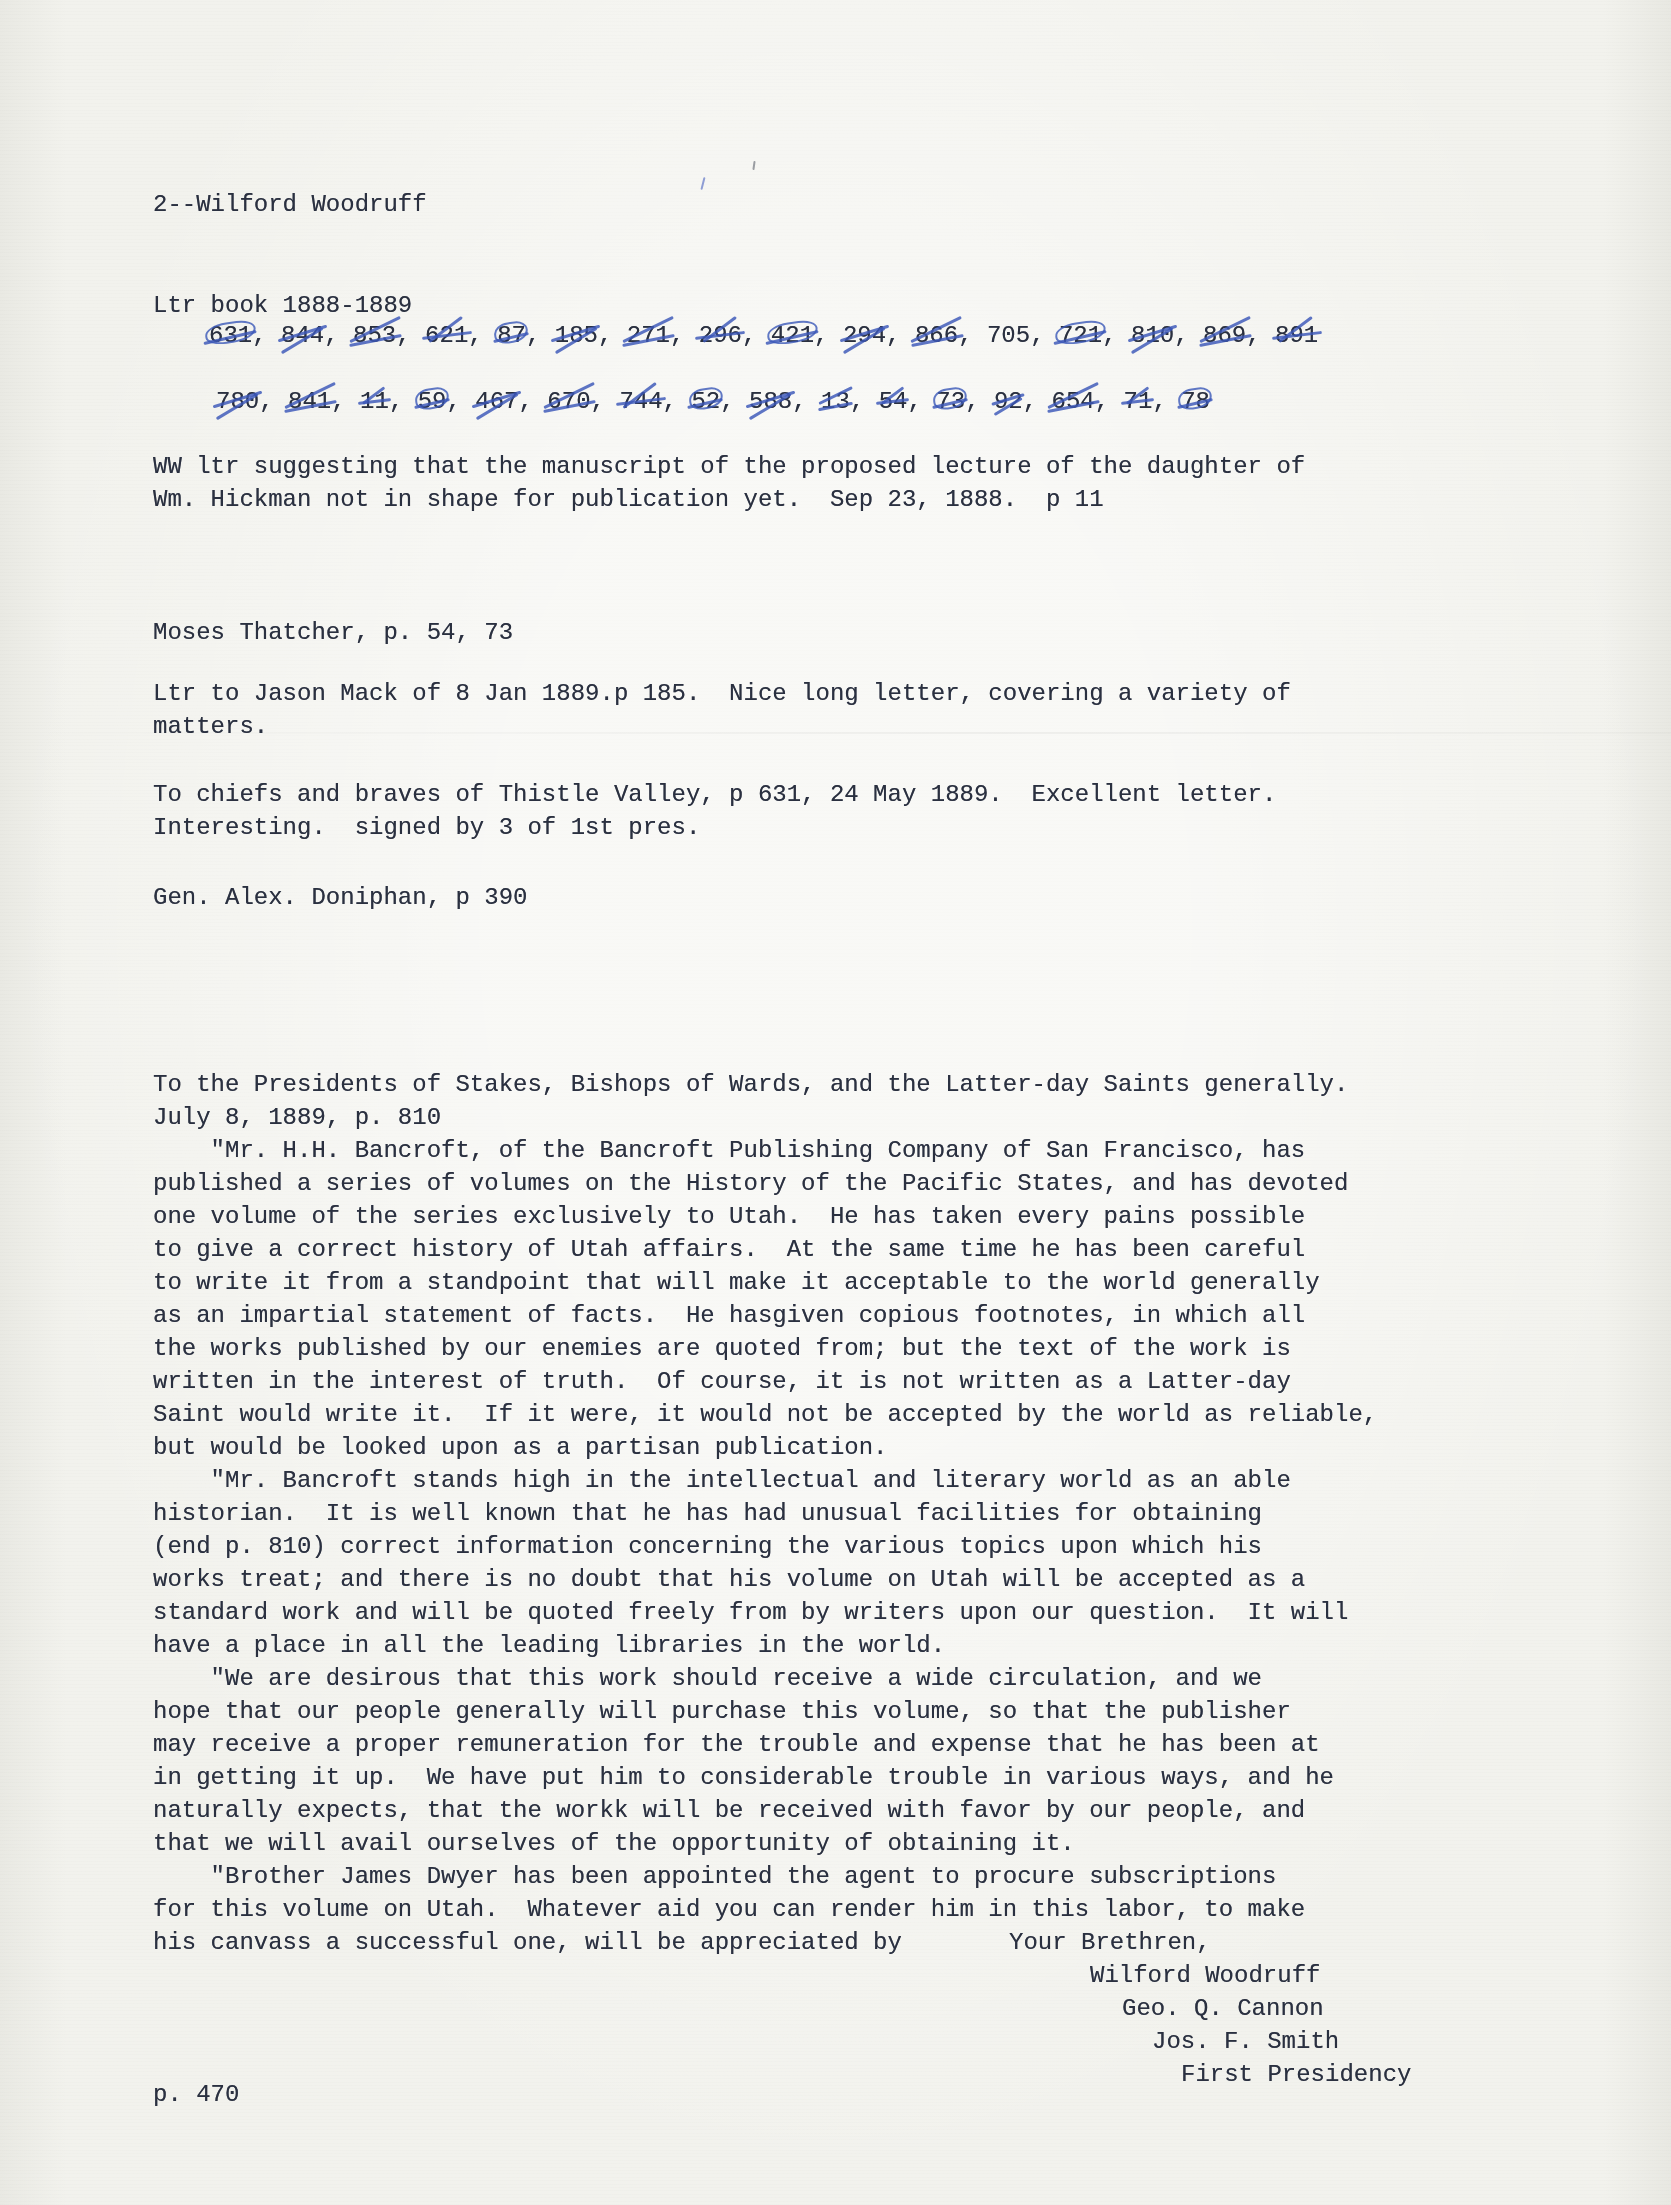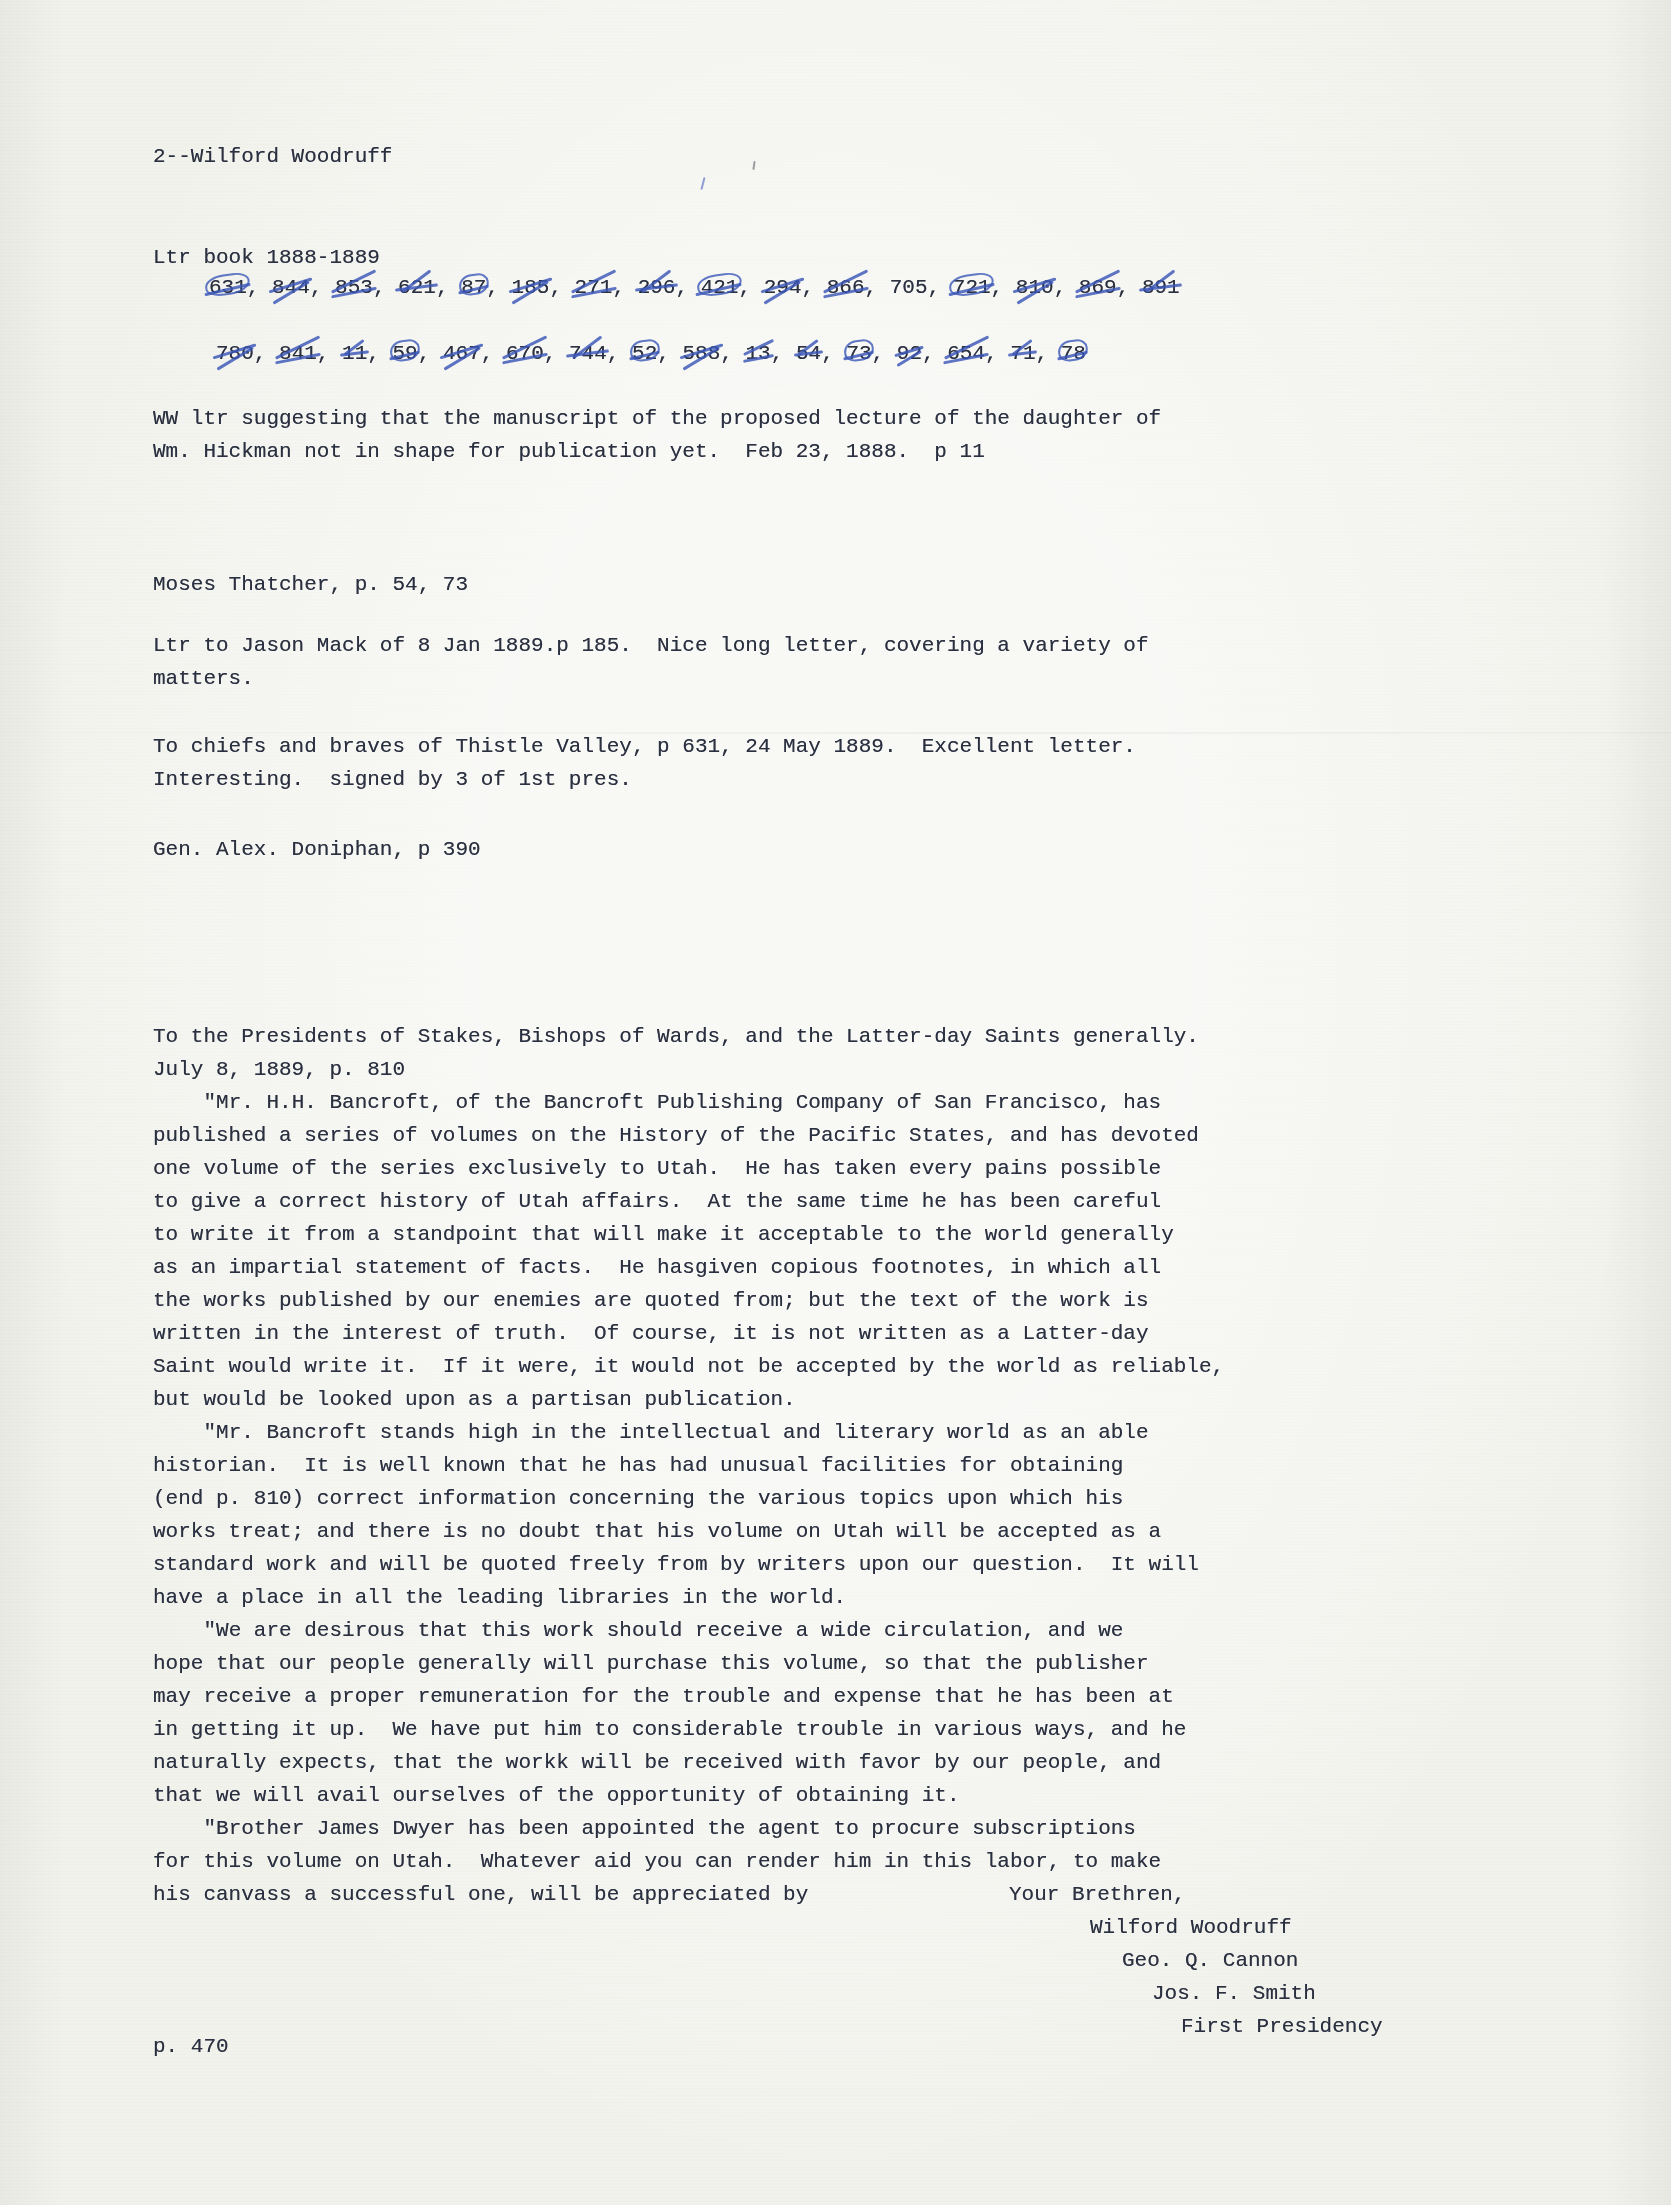--- a/index.html
+++ b/index.html
@@ -11,25 +11,26 @@
       repeating-linear-gradient(0deg, rgba(90,90,80,0.015) 0 1px, rgba(0,0,0,0) 1px 3.4px),
       linear-gradient(90deg, #e9e9e3 0%, #f2f2ed 4%, #f2f2ed 96%, #e8e8e2 100%),
       #f1f1ec;
     overflow:hidden;
     font-family:"Liberation Mono","DejaVu Sans Mono",monospace;
   }
   .t{
     position:absolute;
     left:153px;
     width:1467px;
-    font-size:21px;
+    font-size:24px;
     line-height:33px;
     color:#2a3040;
     white-space:pre-wrap;
     text-shadow:0 0 0.6px rgba(42,48,64,0.55);
+    margin-top:48px;
   }
   .header{top:140px;}
   .lb-title{top:241px;}
   .numrow{white-space:pre;}
   .row1{top:271px;left:209px;}
   .row2{top:337px;left:216px;}
   .n0{top:402px;}
   .n1{top:506px;}
   .n2{top:568px;}
   .n3{top:629px;}
@@ -84,21 +85,21 @@
   <div class="speck speck-blue"></div>
   <div class="speck speck-dark"></div>
 
   <div class="t header">2--Wilford Woodruff</div>
 
   <div class="t lb-title">Ltr book 1888-1889</div>
   <div class="t numrow row1"><span class="num crossed v0">631</span>, <span class="num crossed v1">844</span>, <span class="num crossed v2">853</span>, <span class="num crossed v3">621</span>, <span class="num crossed v0">87</span>, <span class="num crossed v1">185</span>, <span class="num crossed v2">271</span>, <span class="num crossed v3">296</span>, <span class="num crossed v0">421</span>, <span class="num crossed v1">294</span>, <span class="num crossed v2">866</span>, <span class="num">705</span>, <span class="num crossed v0">721</span>, <span class="num crossed v1">810</span>, <span class="num crossed v2">869</span>, <span class="num crossed v3">891</span></div>
   <div class="t numrow row2"><span class="num crossed v1">780</span>, <span class="num crossed v2">841</span>, <span class="num crossed v3">11</span>, <span class="num crossed v0">59</span>, <span class="num crossed v1">467</span>, <span class="num crossed v2">670</span>, <span class="num crossed v3">744</span>, <span class="num crossed v0">52</span>, <span class="num crossed v1">588</span>, <span class="num crossed v2">13</span>, <span class="num crossed v3">54</span>, <span class="num crossed v0">73</span>, <span class="num crossed v1">92</span>, <span class="num crossed v2">654</span>, <span class="num crossed v3">71</span>, <span class="num crossed v0">78</span></div>
 
   <div class="t n0">WW ltr suggesting that the manuscript of the proposed lecture of the daughter of
-Wm. Hickman not in shape for publication yet.  Feb 23, 1888.  p 11</div>
+Wm. Hickman not in shape for publication yet.  Sep 23, 1888.  p 11</div>
   <div class="t n2">Moses Thatcher, p. 54, 73</div>
   <div class="t n3">Ltr to Jason Mack of 8 Jan 1889.p 185.  Nice long letter, covering a variety of
 matters.</div>
   <div class="t n4">To chiefs and braves of Thistle Valley, p 631, 24 May 1889.  Excellent letter.
 Interesting.  signed by 3 of 1st pres.</div>
   <div class="t n5">Gen. Alex. Doniphan, p 390</div>
 
   <div class="t letter">To the Presidents of Stakes, Bishops of Wards, and the Latter-day Saints generally.
 July 8, 1889, p. 810
     "Mr. H.H. Bancroft, of the Bancroft Publishing Company of San Francisco, has

